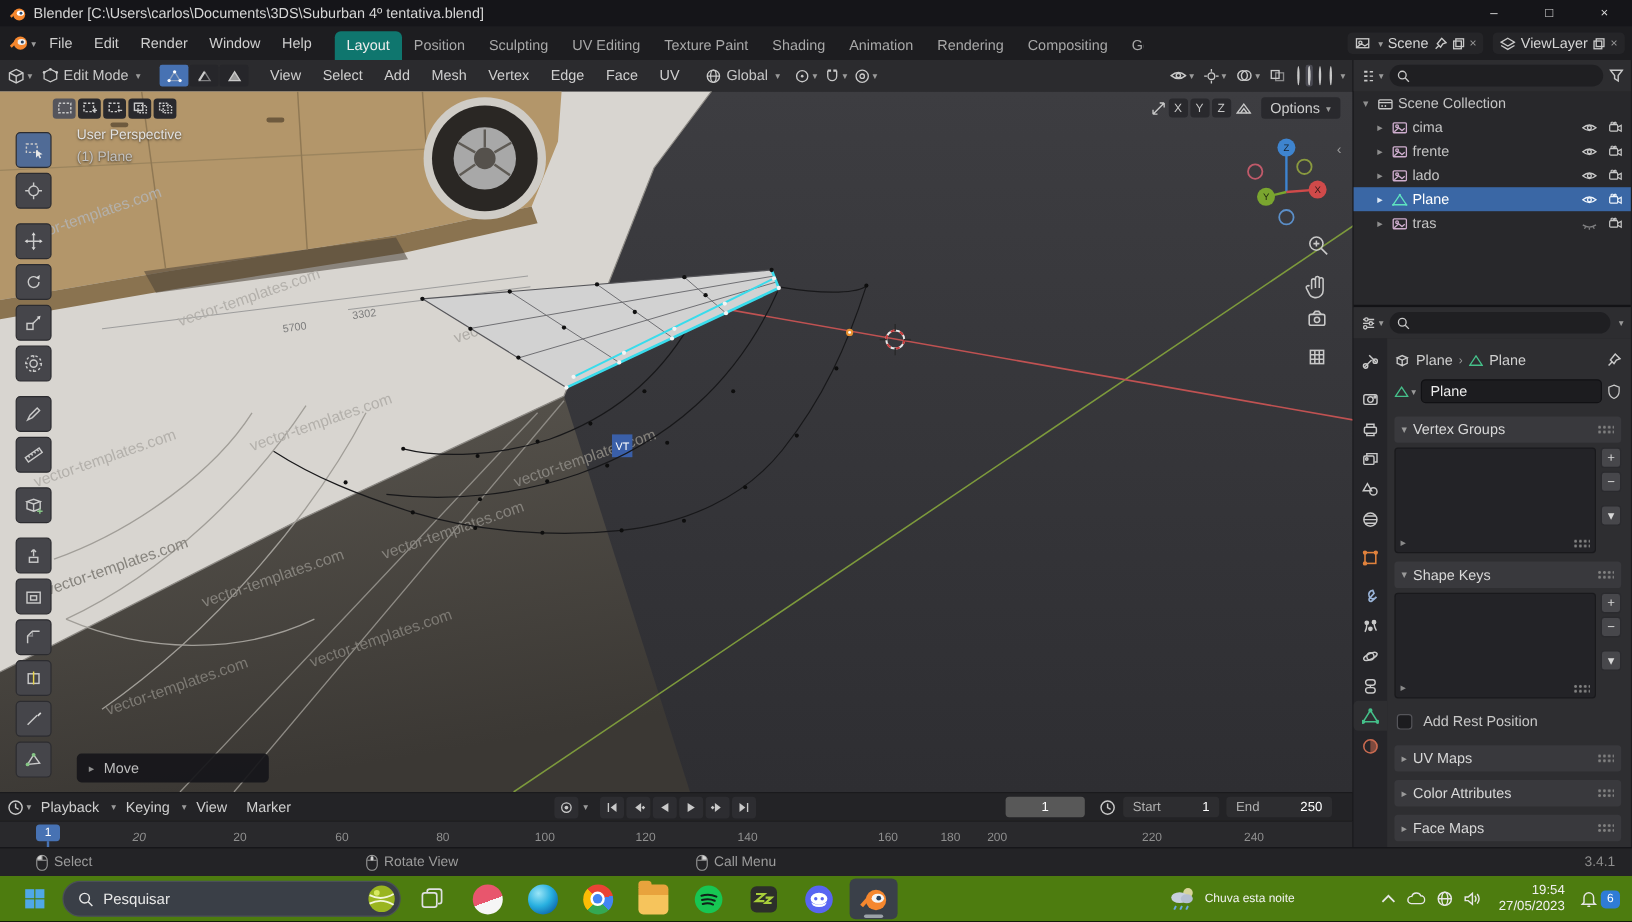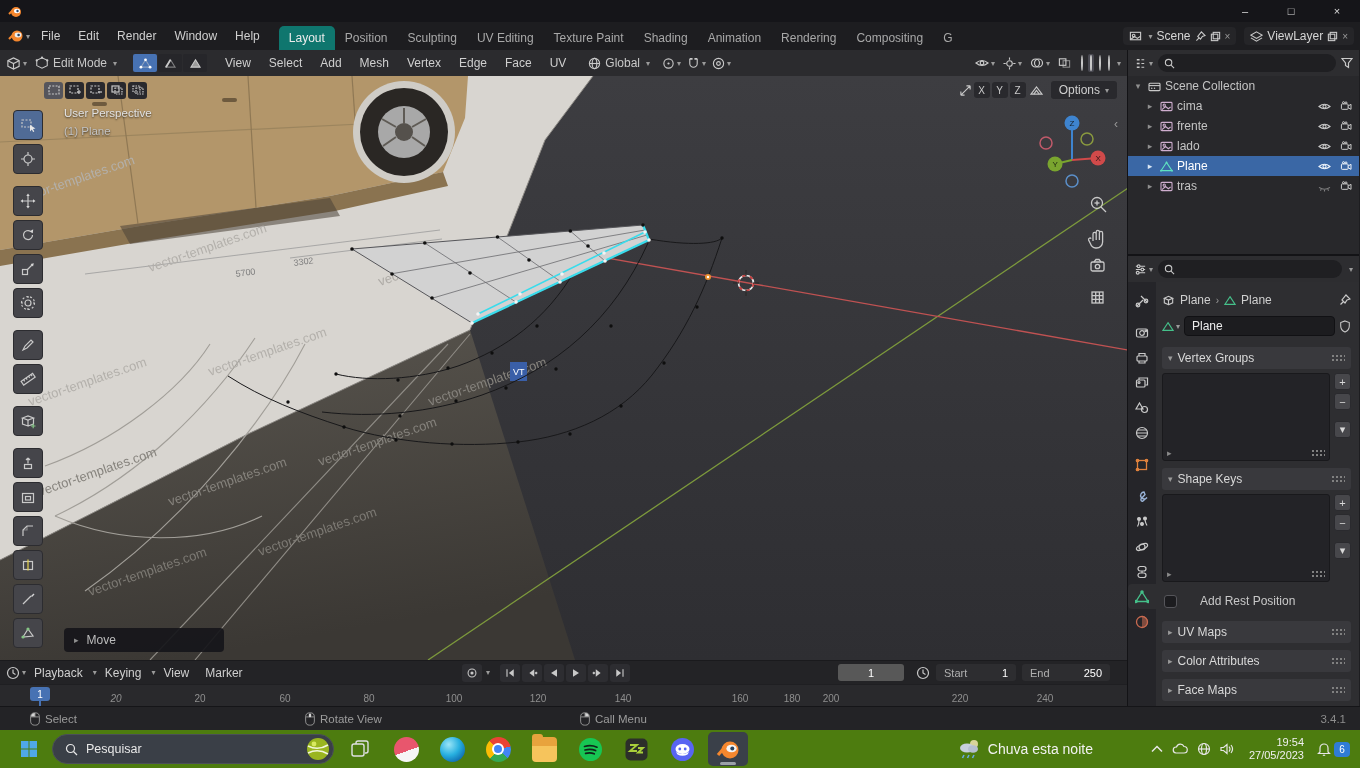--- a/index.html
+++ b/index.html
@@ -95,21 +95,21 @@
   .sect{height:22px;background:#39393d;border-radius:3px;display:flex;align-items:center;padding:0 6px;gap:5px;margin-top:7px;color:#d8d8d8;}
   .sect .gripdots{margin-left:auto;}
   .gripdots{width:14px;height:8px;background:radial-gradient(#818181 1px,transparent 1.3px);background-size:4px 4px;}
   .listwrap{display:flex;gap:4px;margin-top:4px;}
   .listbox{flex:1;height:88px;background:#232327;border:1px solid #19191c;border-radius:3px;position:relative;}
   .listbox .exp{position:absolute;left:4px;bottom:2px;font-size:9px;color:#8a8a8a;}
   .listbox .gripdots{position:absolute;right:4px;bottom:3px;}
   .sidebtns{display:flex;flex-direction:column;gap:3px;}
   .sbtn{width:17px;height:17px;background:#47474b;border:1px solid #2a2a2e;border-radius:3px;display:flex;align-items:center;justify-content:center;color:#d8d8d8;font-size:11px;}
   .sbtn.dd{margin-top:8px;}
-  .checkrow{display:flex;align-items:center;gap:23px;height:26px;margin-top:6px;padding-left:2px;}
+  .checkrow{display:flex;align-items:center;gap:9px;height:26px;margin-top:6px;padding-left:2px;}
   .checkbox{width:13px;height:13px;background:#1c1c1f;border:1px solid #55555a;border-radius:3px;}
   
   #statusbar{height:24px;background:#232326;position:relative;color:#9c9c9c;font-size:11.5px;border-top:1px solid #151518;}
   .st-item{position:absolute;top:0;height:24px;display:flex;align-items:center;gap:5px;}
   #st-version{position:absolute;right:14px;top:0;height:24px;display:flex;align-items:center;color:#8d8d8d;}
   
   #taskbar{height:38px;background:#4d7c0f;display:flex;align-items:center;padding:0 10px 0 12px;gap:6px;}
   #search-pill{width:282px;height:30px;background:#3a3f47;border:1px solid #4a4f58;border-radius:15px;display:flex;align-items:center;padding:0 3px 0 12px;gap:8px;color:#e8e8e8;font-size:12.5px;}
   .appslot{width:40px;height:34px;display:flex;align-items:center;justify-content:center;border-radius:5px;position:relative;}
   .appslot.active{background:#3a4049;}
@@ -117,36 +117,37 @@
   .appico{width:25px;height:25px;border-radius:6px;position:relative;}
   .circ{border-radius:50%;}
   #chrome-ic{background:conic-gradient(from -45deg,#ea4335 0 120deg,#4285f4 0 180deg,#34a853 0 270deg,#fbbc05 0 360deg);display:flex;align-items:center;justify-content:center;}
   #chrome-ic .w{width:12px;height:12px;border-radius:50%;background:#fff;display:flex;align-items:center;justify-content:center;}
   #chrome-ic .b{width:8px;height:8px;border-radius:50%;background:#4285f4;}
   #edge-ic{background:radial-gradient(circle at 35% 30%,#9ae5f7,#28b0e0 45%,#0b61a8 85%);}
   #tray{display:flex;align-items:center;gap:9px;margin-left:14px;}
   #clockblk{text-align:right;font-size:11px;line-height:13px;color:#f0f0f0;margin-left:6px;}
   #notif{position:relative;display:flex;align-items:center;margin-left:4px;}
   #notif .badge{background:#2f7cd6;color:#fff;font-size:10px;min-width:16px;height:15px;border-radius:4px;display:flex;align-items:center;justify-content:center;padding:0 3px;margin-left:3px;}
-  #weather{display:flex;align-items:center;gap:7px;margin-left:auto;margin-right:38px;color:#f2f2f2;font-size:14px;}
+  #weather{display:flex;align-items:center;gap:7px;margin-left:auto;margin-right:52px;color:#f2f2f2;font-size:10px;}
 </style>
 </head>
 <body>
 
 <div id="root">
 
   <div id="titlebar">
     <span class="ico">
       <svg width="14" height="14" viewBox="0 0 14 14">
           <circle cx="8" cy="8" r="5" fill="#f5872e"></circle>
           <ellipse cx="9" cy="7" rx="3" ry="2.2" fill="#fff"></ellipse>
           <circle cx="9.5" cy="7" r="1.2" fill="#2b4a6e"></circle>
           <path d="M1,10 L5,6" stroke="#f5872e" stroke-width="2" fill="none"></path>
         </svg>
     </span>
+    <span class="t">Blender [C:\Users\carlos\Documents\3DS\Suburban 4º tentativa.blend]</span>
     <span class="grow"></span>
     <div class="wctl">–</div>
     <div class="wctl">□</div>
     <div class="wctl">×</div>
   </div>
 
   <div id="topbar">
     <span class="ico" style="margin:0 2px;">
       <svg width="16" height="16" viewBox="0 0 16 16">
           <circle cx="9" cy="8" r="5.5" fill="#f5872e"></circle>

